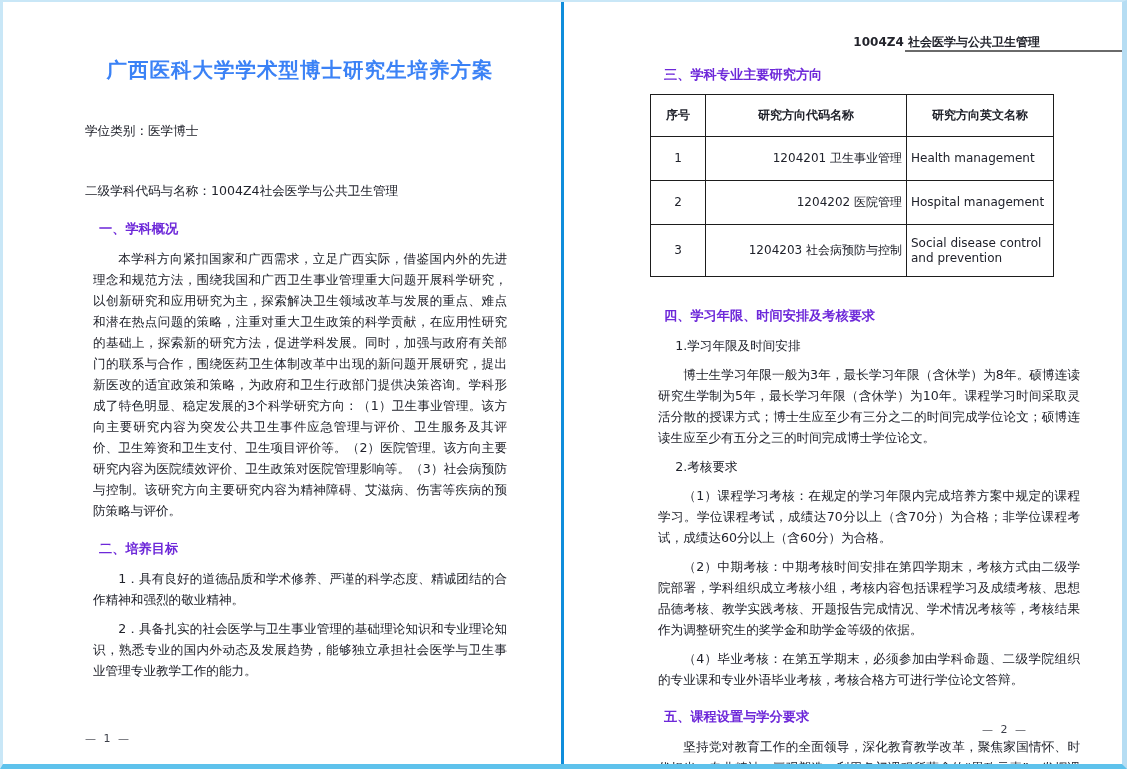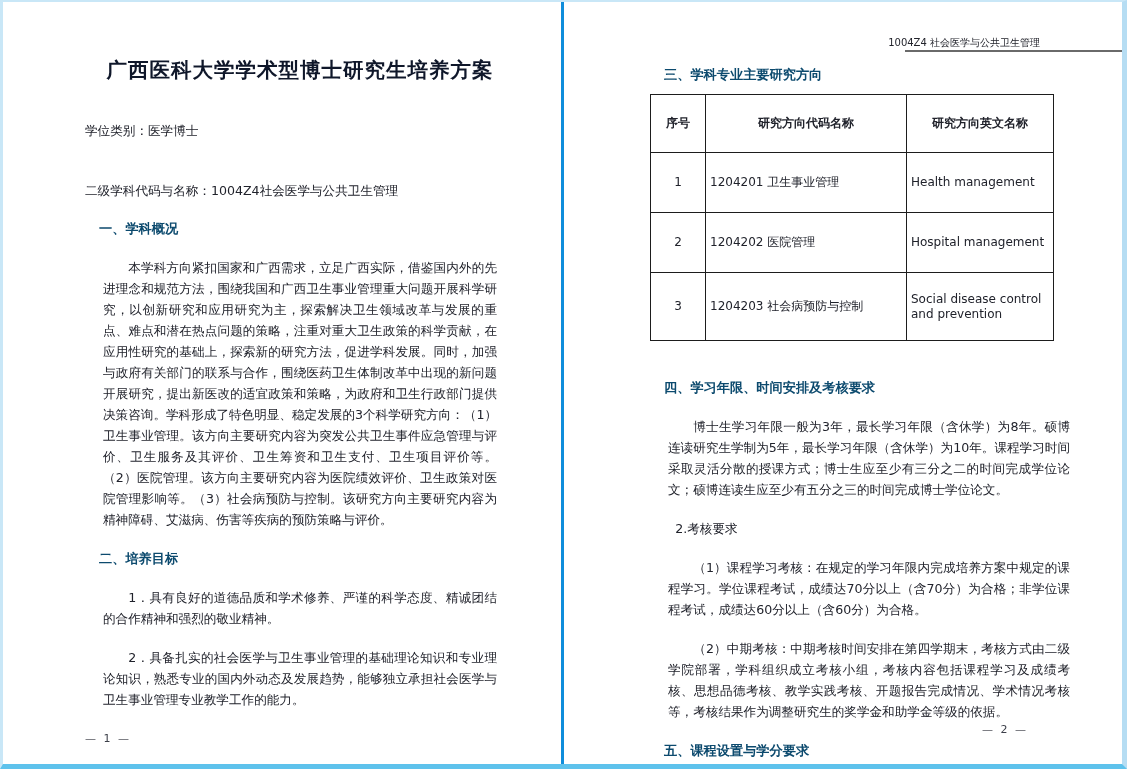--- a/index.html
+++ b/index.html
@@ -33,71 +33,71 @@
   }
   #page-right{left:561px;width:558px;}
   .content-l{padding:14px 46px 0 82px;}
   .content-r{padding:62px 34px 0 86px;}
   .doc-title{
     text-align:center;
     font-size:20.5px;
     font-weight:bold;
     letter-spacing:1px;
     margin:44px 0 22px 0;
-    color:#0f172a;
+    color:#3b82f6;
   }
   .meta-line{line-height:20px;margin-top:40px;}
   .sec-heading{
     font-weight:bold;
     font-size:13.2px;
     padding-left:14px;
     margin:17px 0 9px 0;
-    color:#0c4a6e;
+    color:#6d28d9;
   }
   .p{
-    margin:18px;
+    margin:8px;
     text-indent:2em;
     text-align:justify;
   }
   .footer{
     position:absolute;
     font-size:11px;
     color:#3c3f49;
     letter-spacing:2px;
   }
   .footer .dash{color:#55575f;}
   #footer-1{left:82px;top:726px;}
   #footer-2{left:418px;top:717px;}
   .page-header{
     position:absolute;
     top:30px;right:82px;
-    font-size:10px;
-    font-weight:normal;
+    font-size:12px;
+    font-weight:bold;
     color:#23242c;
   }
   .page-header-rule{
     position:absolute;
     top:48px;left:341px;right:0;
     border-top:2px solid #6a6a6a;
   }
   table.dir-table{
     border-collapse:collapse;
     margin:4px 0 2px 0;
     width:392px;
     table-layout:fixed;
   }
   .dir-table th,.dir-table td{
     border:1.5px solid #1d1d1d;
     font-size:12px;
-    padding:18px 4px;
+    padding:10px 4px;
     font-weight:normal;
   }
   .dir-table th{font-weight:bold;text-align:center;height:20px;}
   .col-no{width:46px;text-align:center;}
-  .col-cn{width:192px;text-align:left;}
+  .col-cn{width:192px;text-align:right;}
   .col-en{width:138px;text-align:left;padding-left:8px;margin-left:33px;}
   .row-std td{height:23px;}
   .row-tall td{height:31px;line-height:15px;}
   .sub-line{text-indent:2em;margin:0;}
 </style>
 </head>
 <body>
 
 <div id="frame">
 
@@ -153,25 +153,27 @@
             <td class="col-en">Hospital management</td>
           </tr>
           <tr class="row-tall">
             <td class="col-no">3</td>
             <td class="col-cn">1204203  社会病预防与控制</td>
             <td class="col-en">Social disease control and prevention</td>
           </tr>
         </tbody>
       </table>
 
-      <div class="sec-heading" style="margin-top:36px;">四、学习年限、时间安排及考核要求</div>
+      <div class="sec-heading" style="margin-top:28px;">四、学习年限、时间安排及考核要求</div>
+      <p class="sub-line">1.学习年限及时间安排</p>
       <p class="p">博士生学习年限一般为3年，最长学习年限（含休学）为8年。硕博连读研究生学制为5年，最长学习年限（含休学）为10年。课程学习时间采取灵活分散的授课方式；博士生应至少有三分之二的时间完成学位论文；硕博连读生应至少有五分之三的时间完成博士学位论文。</p>
       <p class="sub-line">2.考核要求</p>
       <p class="p">（1）课程学习考核：在规定的学习年限内完成培养方案中规定的课程学习。学位课程考试，成绩达70分以上（含70分）为合格；非学位课程考试，成绩达60分以上（含60分）为合格。</p>
       <p class="p">（2）中期考核：中期考核时间安排在第四学期末，考核方式由二级学院部署，学科组织成立考核小组，考核内容包括课程学习及成绩考核、思想品德考核、教学实践考核、开题报告完成情况、学术情况考核等，考核结果作为调整研究生的奖学金和助学金等级的依据。</p>
+      <p class="p">（4）毕业考核：在第五学期末，必须参加由学科命题、二级学院组织的专业课和专业外语毕业考核，考核合格方可进行学位论文答辩。</p>
 
       <div class="sec-heading" style="margin-top:16px;">五、课程设置与学分要求</div>
       <p class="p">坚持党对教育工作的全面领导，深化教育教学改革，聚焦家国情怀、时代担当、专业精神、三观塑造，利用各门课程所蕴含的“思政元素”，发挥课程所承载的育人功能，实现知识传授、能力培养和价值引领的有机统一，帮助学生塑造正确的世界观、人生观、价值观，树立社会主义核心价值观，培养德智体美劳全面发展。</p>
 
     </div>
 
     <div class="footer" id="footer-2">
       <span class="dash">—</span>
       <span>2</span>
       <span class="dash">—</span>

